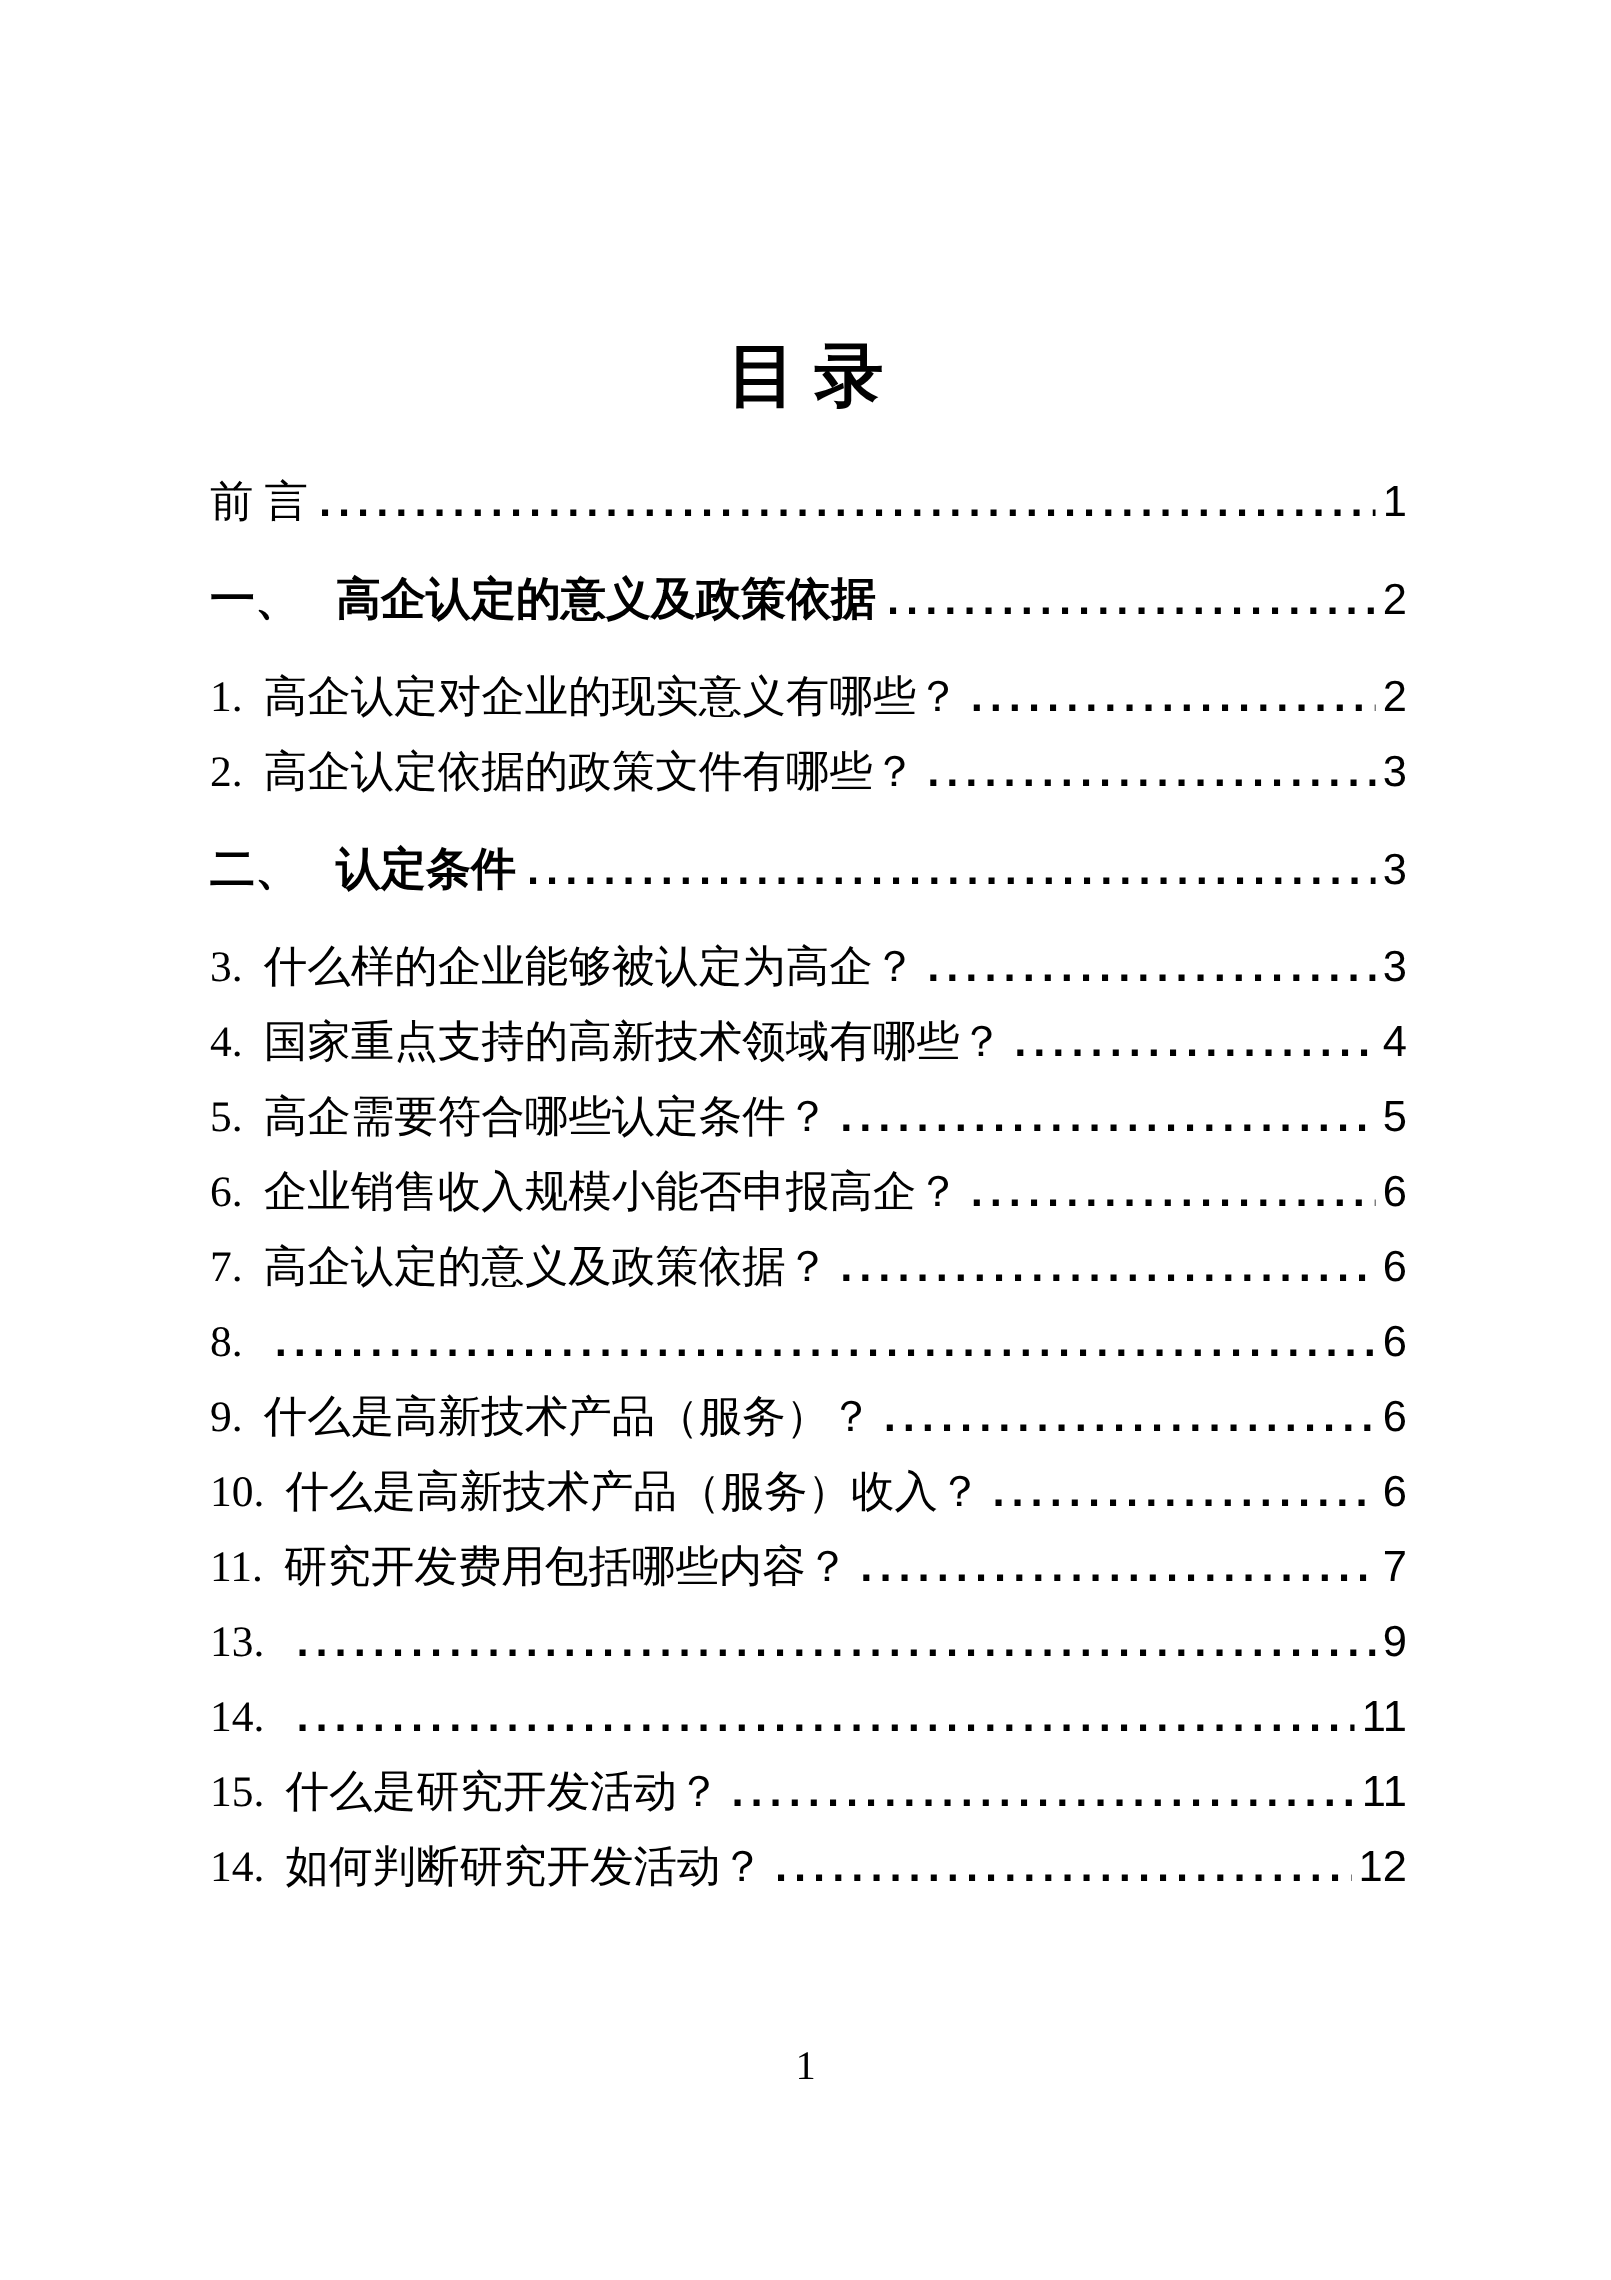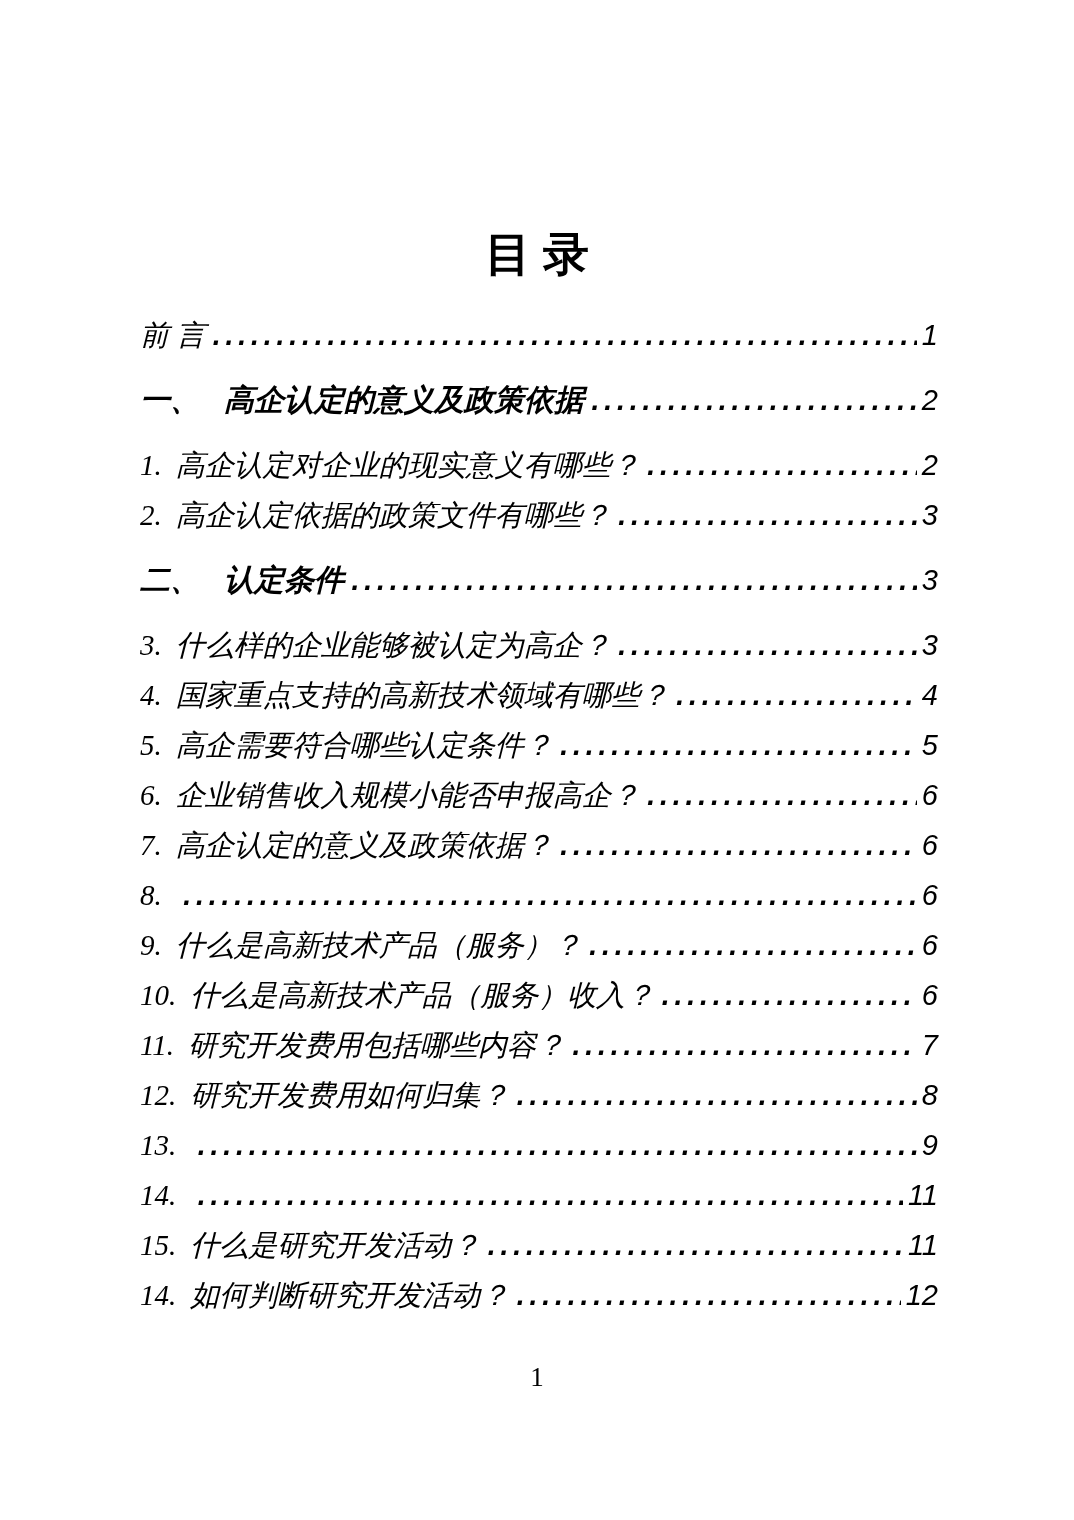--- a/index.html
+++ b/index.html
@@ -13,25 +13,24 @@
     overflow: hidden;
   }
   .doc-title {
     padding-top: 226px;
     text-align: center;
     font-size: 46px;
     font-weight: bold;
     letter-spacing: 12px;
     padding-left: 12px; 
     line-height: 56px;
-    font-family: Liberation Sans, sans-serif;
+    font-family: Liberation Mono, monospace;
   }
   .toc {
     margin: 28px 136px 0 140px; 
-    font-style: italic;
   }
   .row {
     display: flex;
     align-items: baseline;
     height: 50px;
     line-height: 50px;
     font-size: 29px;
     font-family: "Liberation Serif", "DejaVu Serif", serif;
   }
   .row.section {
@@ -174,26 +173,20 @@
       <span class="pg">6</span>
     </div>
 
     <div class="row item">
       <span class="prefix">11.</span>
       <span class="label-text">研究开发费用包括哪些内容？</span>
       <span class="dots"></span>
       <span class="pg">7</span>
     </div>
 
-    <div class="row item">
-      <span class="prefix">12.</span>
-      <span class="label-text">研究开发费用如何归集？</span>
-      <span class="dots"></span>
-      <span class="pg">8</span>
-    </div>
 
     <div class="row item">
       <span class="prefix">13.</span>
       <span class="dots"></span>
       <span class="pg">9</span>
     </div>
 
     <div class="row item">
       <span class="prefix">14.</span>
       <span class="dots"></span>

